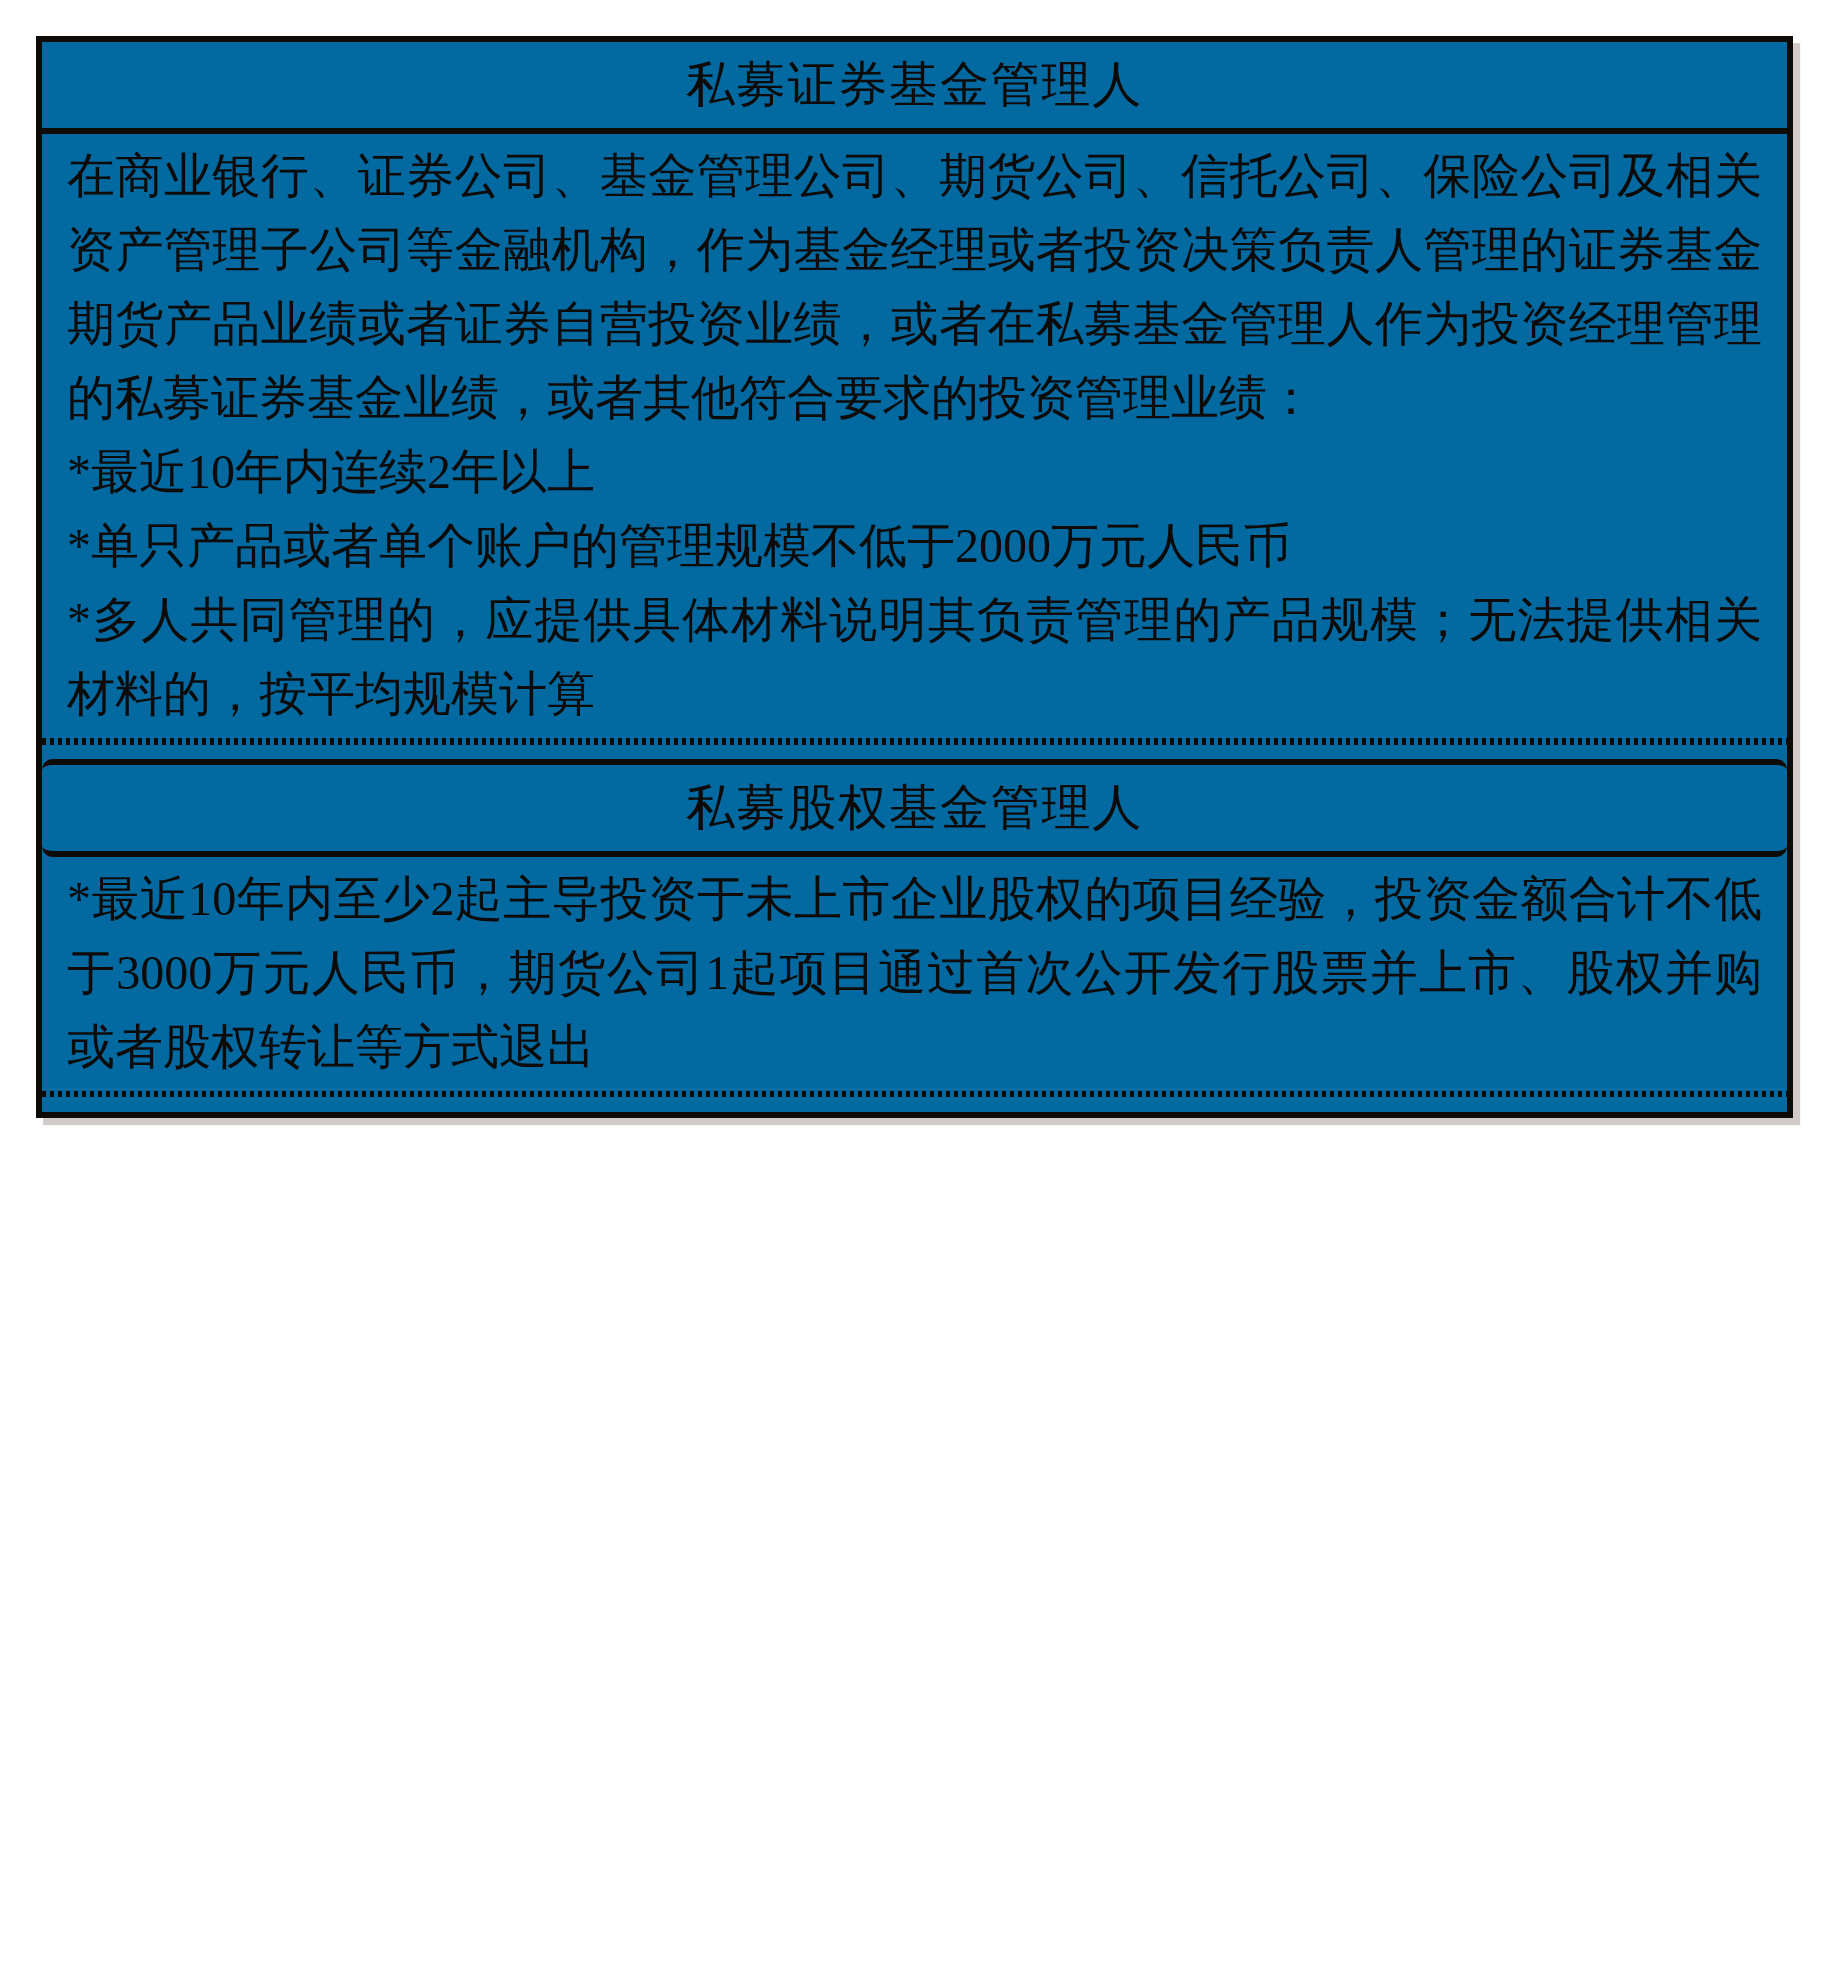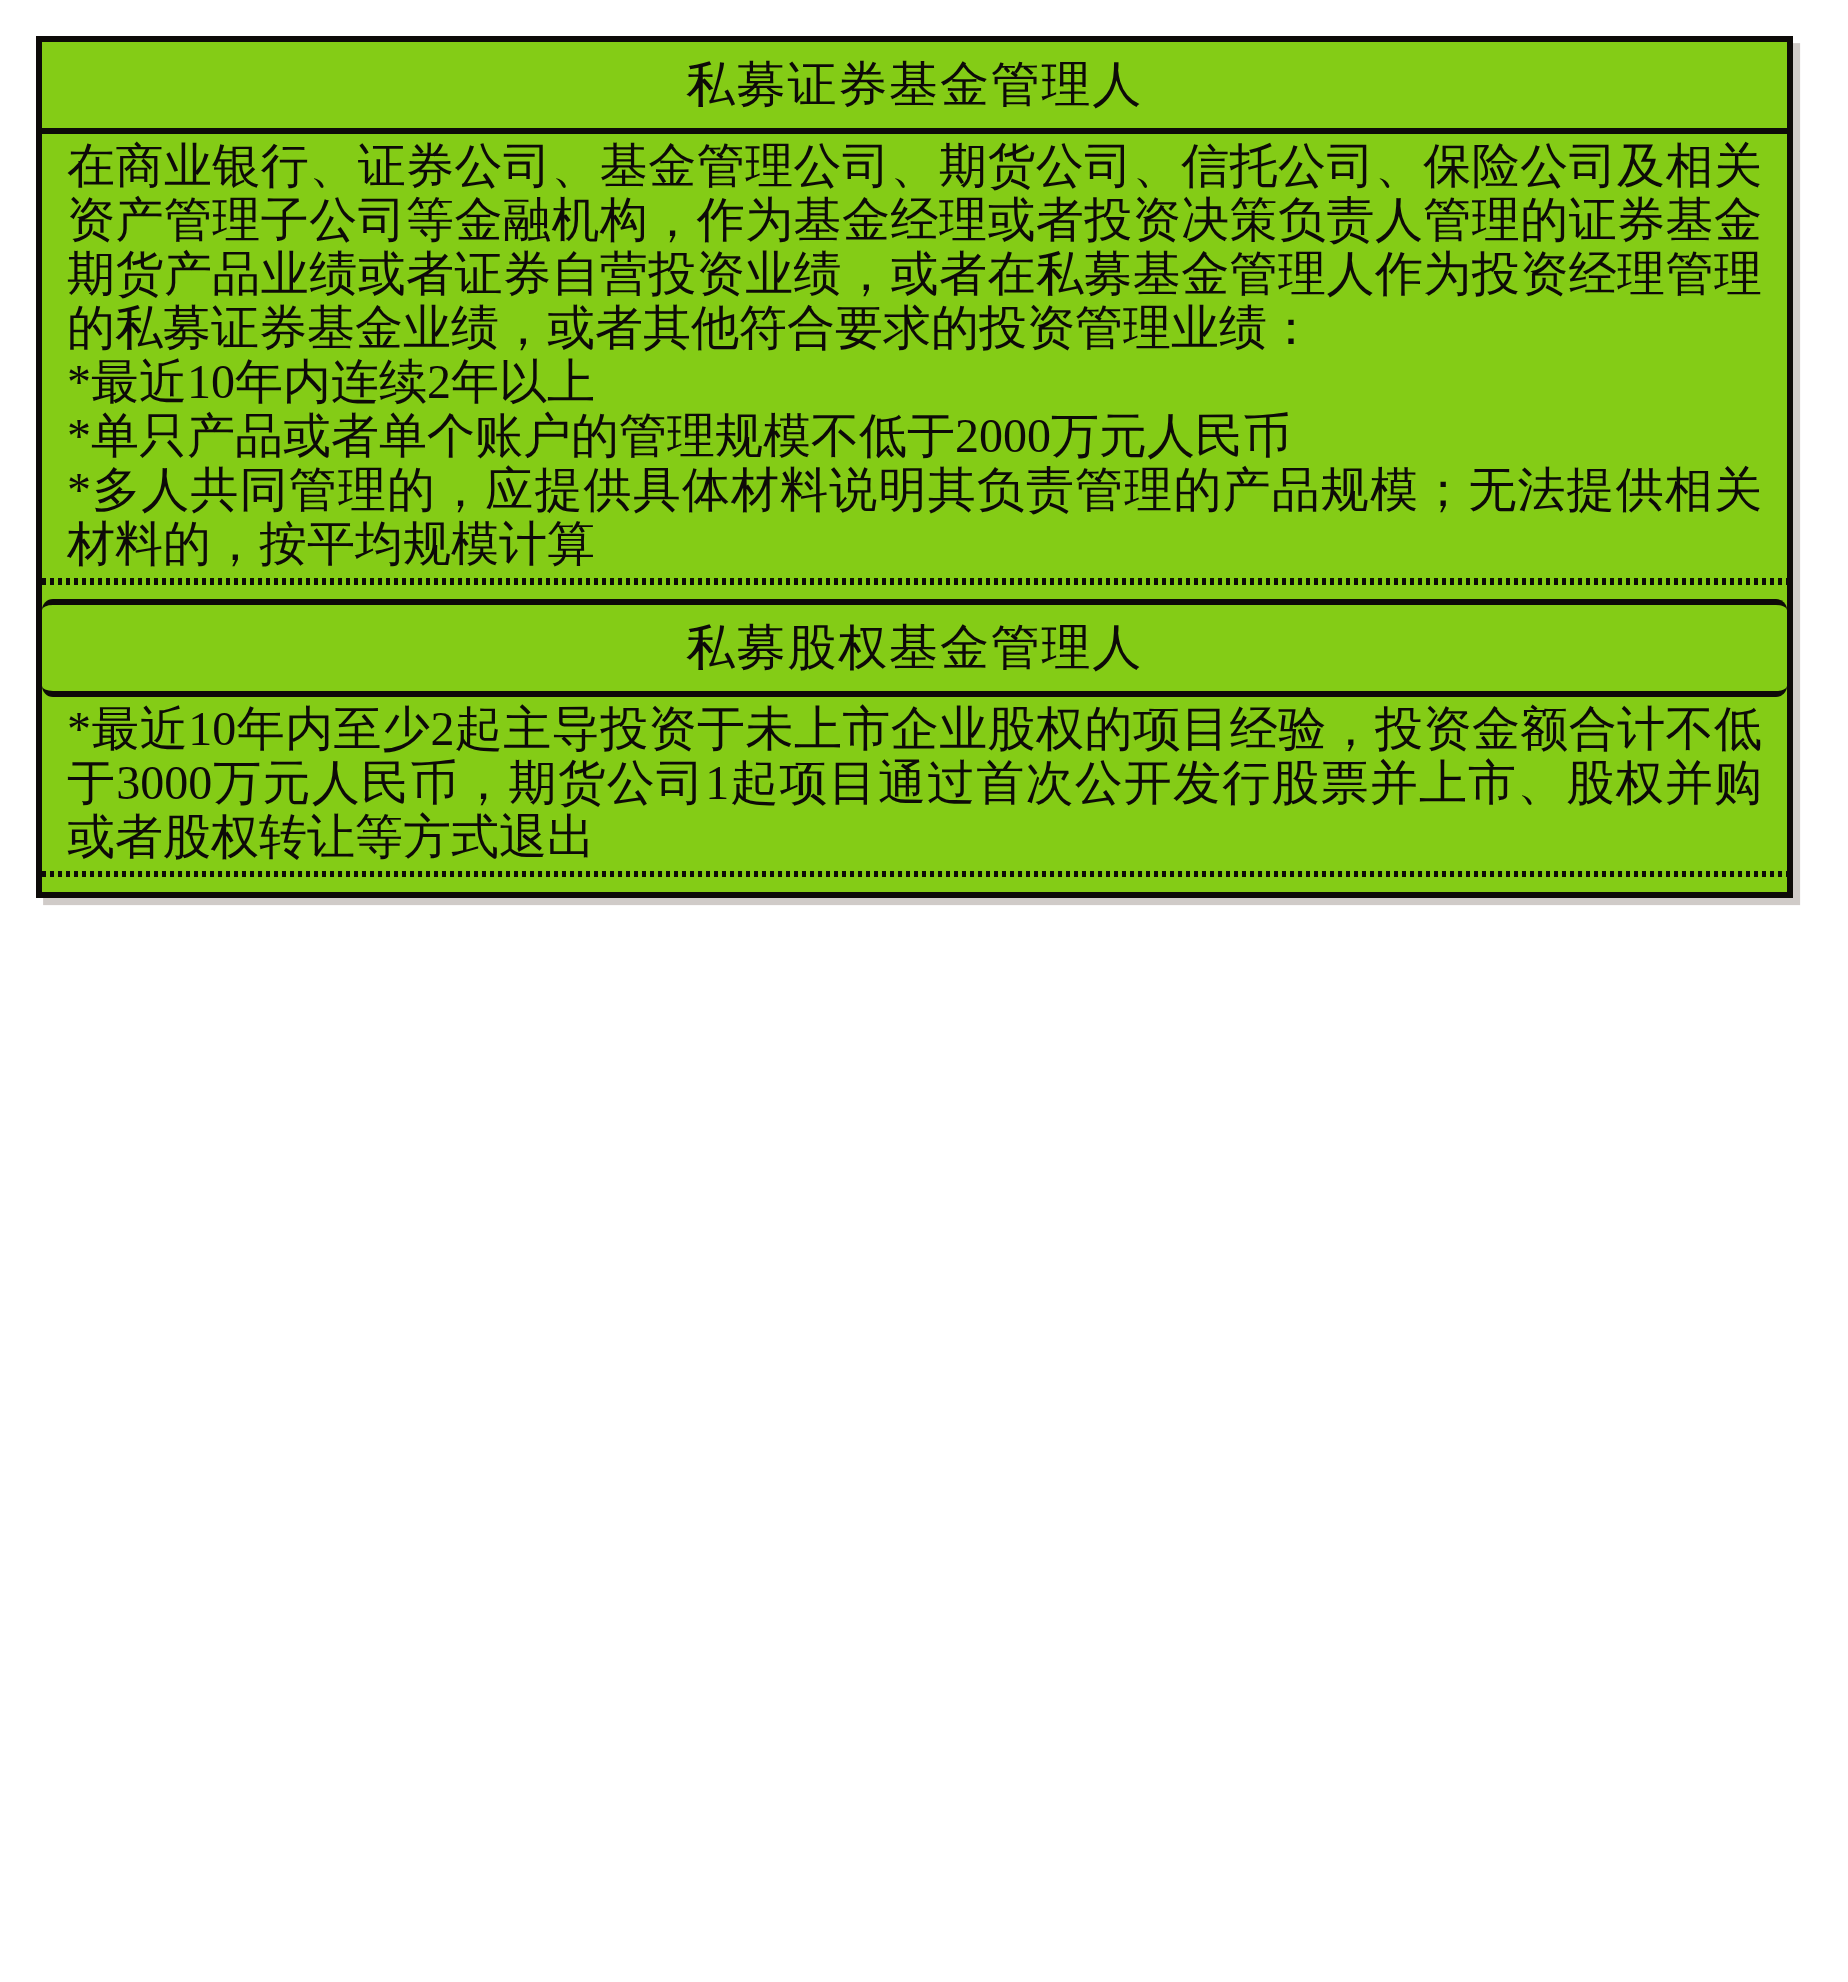--- a/index.html
+++ b/index.html
@@ -12,21 +12,21 @@
     width: 1848px;
     height: 1983px;
     background: #ffffff;
     overflow: hidden;
     font-family: "Liberation Serif", "DejaVu Serif", serif;
   }
   .rules-table {
     box-sizing: border-box;
     width: 1757px;
     margin: 36px 0 0 36px;
-    background: #84cc16;
+    background: #0369a1;
     border: 6.2px solid #0d0a08;
     box-shadow: 7.1px 7.1px 0 rgba(150, 140, 132, 0.45);
     color: #0d0a08;
   }
   .sec-header {
     height: 86px;
     display: flex;
     align-items: center;
     justify-content: center;
     font-size: 49px;
@@ -38,21 +38,21 @@
     border-top: 6.2px solid #0d0a08;
     border-radius: 11px;
   }
   .cell {
     padding: 5.3px 0 7.1px 0;
   }
   .para {
     margin: 0;
     padding: 0 25px;
     font-size: 48px;
-    line-height: 54px;
+    line-height: 74px;
     text-align: justify;
     font-weight: 400;
     word-break: break-all;
   }
   .para b {
     font-weight: 400;
   }
   .dotted-sep {
     height: 6.2px;
     margin: 7.1px 0;

